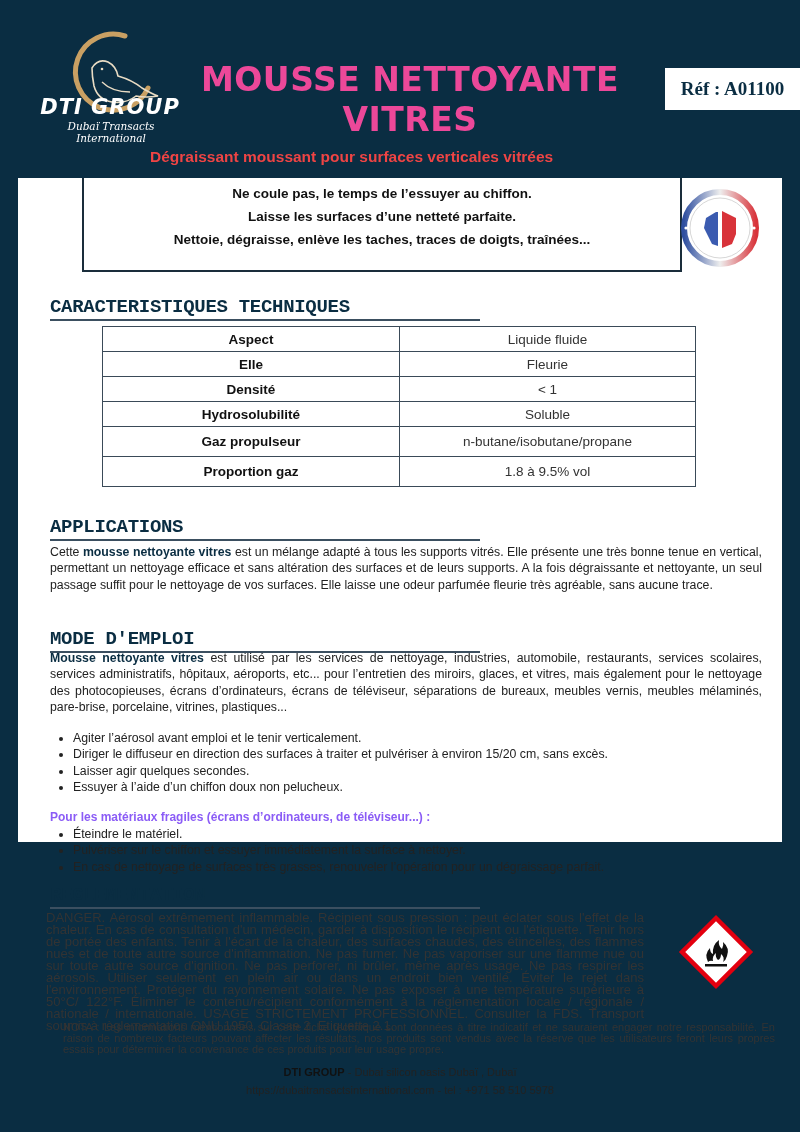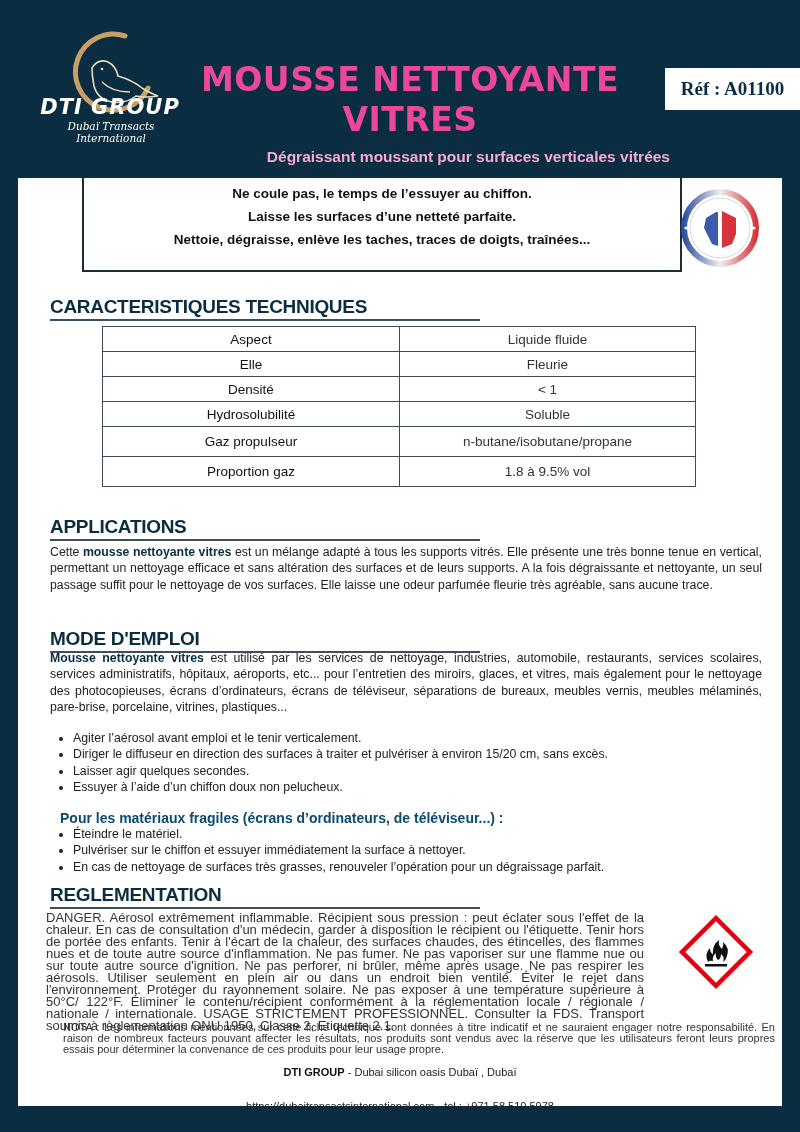--- a/index.html
+++ b/index.html
@@ -7,49 +7,49 @@
     width: 800px; height: 1132px;
     background: #0a2d42;
     font-family: "Liberation Sans", sans-serif;
     position: relative; overflow: hidden;
   }
   .header { position: absolute; left: 0; top: 0; width: 800px; height: 178px; background: #0a2d42; }
   .logo { position: absolute; left: 30px; top: 18px; width: 160px; height: 120px; }
   .logo-text { position: absolute; left: 40px; top: 95px; width: 140px; text-align: center; color: #fff; font-weight: 900; font-style: italic; font-size: 21px; letter-spacing: 1px; font-family: "DejaVu Sans", sans-serif; }
   .logo-sub { position: absolute; left: 36px; top: 120px; width: 150px; text-align: center; color: #fff; font-style: italic; font-size: 10.5px; font-family: "DejaVu Serif", serif; }
   .title { position: absolute; left: 200px; top: 60px; width: 420px; text-align: center; color: #ec4899; font-weight: bold; font-size: 33px; line-height: 40px; font-family: "DejaVu Sans", sans-serif; letter-spacing: 0.5px; }
-  .subtitle { position: absolute; left: 150px; top: 148px; width: 520px; text-align: right; color: #f9a8d4; font-weight: bold; font-size: 15.5px; font-family: "Liberation Sans", sans-serif; }
+  .subtitle { position: absolute; left: 150px; top: 148px; width: 520px; text-align: left; color: #ef4444; font-weight: bold; font-size: 15.5px; font-family: "Liberation Sans", sans-serif; }
   .ref { position: absolute; left: 665px; top: 68px; width: 135px; height: 42px; background: #fff; color: #0a2d42; font-weight: bold; font-size: 19px; line-height: 42px; text-align: center; font-family: Liberation Serif, serif; }
 
-  .page { position: absolute; left: 18px; top: 178px; width: 764px; height: 928px; background: #fff; }
+  .page { position: absolute; left: 18px; top: 178px; width: 764px; height: 664px; background: #fff; }
   .claims { position: absolute; left: 64px; top: 0; width: 596px; height: 92px; border: 2px solid #1a2d3b; border-top: none; text-align: center; }
   .claims div { font-weight: bold; font-size: 13.5px; color: #111; line-height: 23px; }
   .claims div:first-child { margin-top: 4px; }
   .flag-badge { position: absolute; left: 662px; top: 10px; width: 80px; height: 80px; }
 
-  .section-title { position: absolute; left: 32px; color: #0a2d42; font-weight: bold; font-size: 19px; font-family: Liberation Sans, sans-serif; border-bottom: 2px solid #3b4f60; width: 430px; padding-bottom: 1px; letter-spacing: -0.3px; }
+  .section-title { position: absolute; left: 32px; color: #0a2d42; font-weight: bold; font-size: 19px; font-family: Liberation Mono, monospace; border-bottom: 2px solid #3b4f60; width: 430px; padding-bottom: 1px; letter-spacing: -0.3px; }
 
   table.specs { position: absolute; left: 84px; top: 148px; width: 594px; border-collapse: collapse; font-size: 13.5px; }
   table.specs td { border: 1.5px solid #3a4a58; height: 24px; text-align: center; padding: 0; }
-  table.specs td.k { font-weight: normal; color: #111; width: 296px; }
+  table.specs td.k { font-weight: bold; color: #111; width: 296px; }
   table.specs td.v { color: #333; }
   table.specs tr.tall td { height: 29px; }
 
   .para { position: absolute; left: 32px; width: 712px; font-size: 12.3px; line-height: 16.3px; color: #222; text-align: justify; }
   .para b { color: #0a2d42; }
   ul.bul { position: absolute; left: 32px; margin: 0; padding: 0 0 0 23px; width: 700px; font-size: 12.3px; line-height: 16.3px; color: #222; }
   ul.bul li { margin: 0; padding: 0; }
-  .fragile-title { position: absolute; left: 32px; font-weight: bold; font-size: 14px; color: #0c4a6e; margin-left: 10px; }
+  .fragile-title { position: absolute; left: 32px; font-weight: bold; font-size: 12px; color: #8b5cf6; }
 
   .reg { position: absolute; left: 28px; top: 734px; width: 598px; font-size: 13px; line-height: 12px; color: #333; text-align: justify; }
   .ghs { position: absolute; left: 660px; top: 736px; width: 76px; height: 76px; }
   .nota { position: absolute; left: 45px; top: 844px; width: 712px; font-size: 11px; line-height: 11px; color: #333; text-align: justify; }
   .footer1 { position: absolute; left: 0; top: 888px; width: 764px; text-align: center; font-size: 11px; color: #222; }
   .footer1 b { color: #111; }
-  .footer2 { position: absolute; left: 0; top: 906px; width: 764px; text-align: center; font-size: 11px; color: #222; margin-top: 16px; }
+  .footer2 { position: absolute; left: 0; top: 906px; width: 764px; text-align: center; font-size: 11px; color: #222; }
 </style>
 </head>
 <body>
 
 <div class="header">
   <svg class="logo" viewBox="0 0 160 120">
     <path d="M95 18 A38 38 0 1 0 118 70" fill="none" stroke="#c9a063" stroke-width="5" stroke-linecap="round"></path>
     <path d="M62 50 q6 -10 16 -6 q8 4 10 14 q14 4 24 12 q10 6 16 8 q-12 2 -22 0 q-10 8 -24 6 q-14 -2 -18 -16 q-2 -10 -2 -18 z" fill="none" stroke="#e9dcc4" stroke-width="1.6"></path>
     <path d="M72 64 q10 10 28 10" fill="none" stroke="#e9dcc4" stroke-width="1.3"></path>
     <circle cx="72" cy="51" r="1.3" fill="#e9dcc4"></circle>

